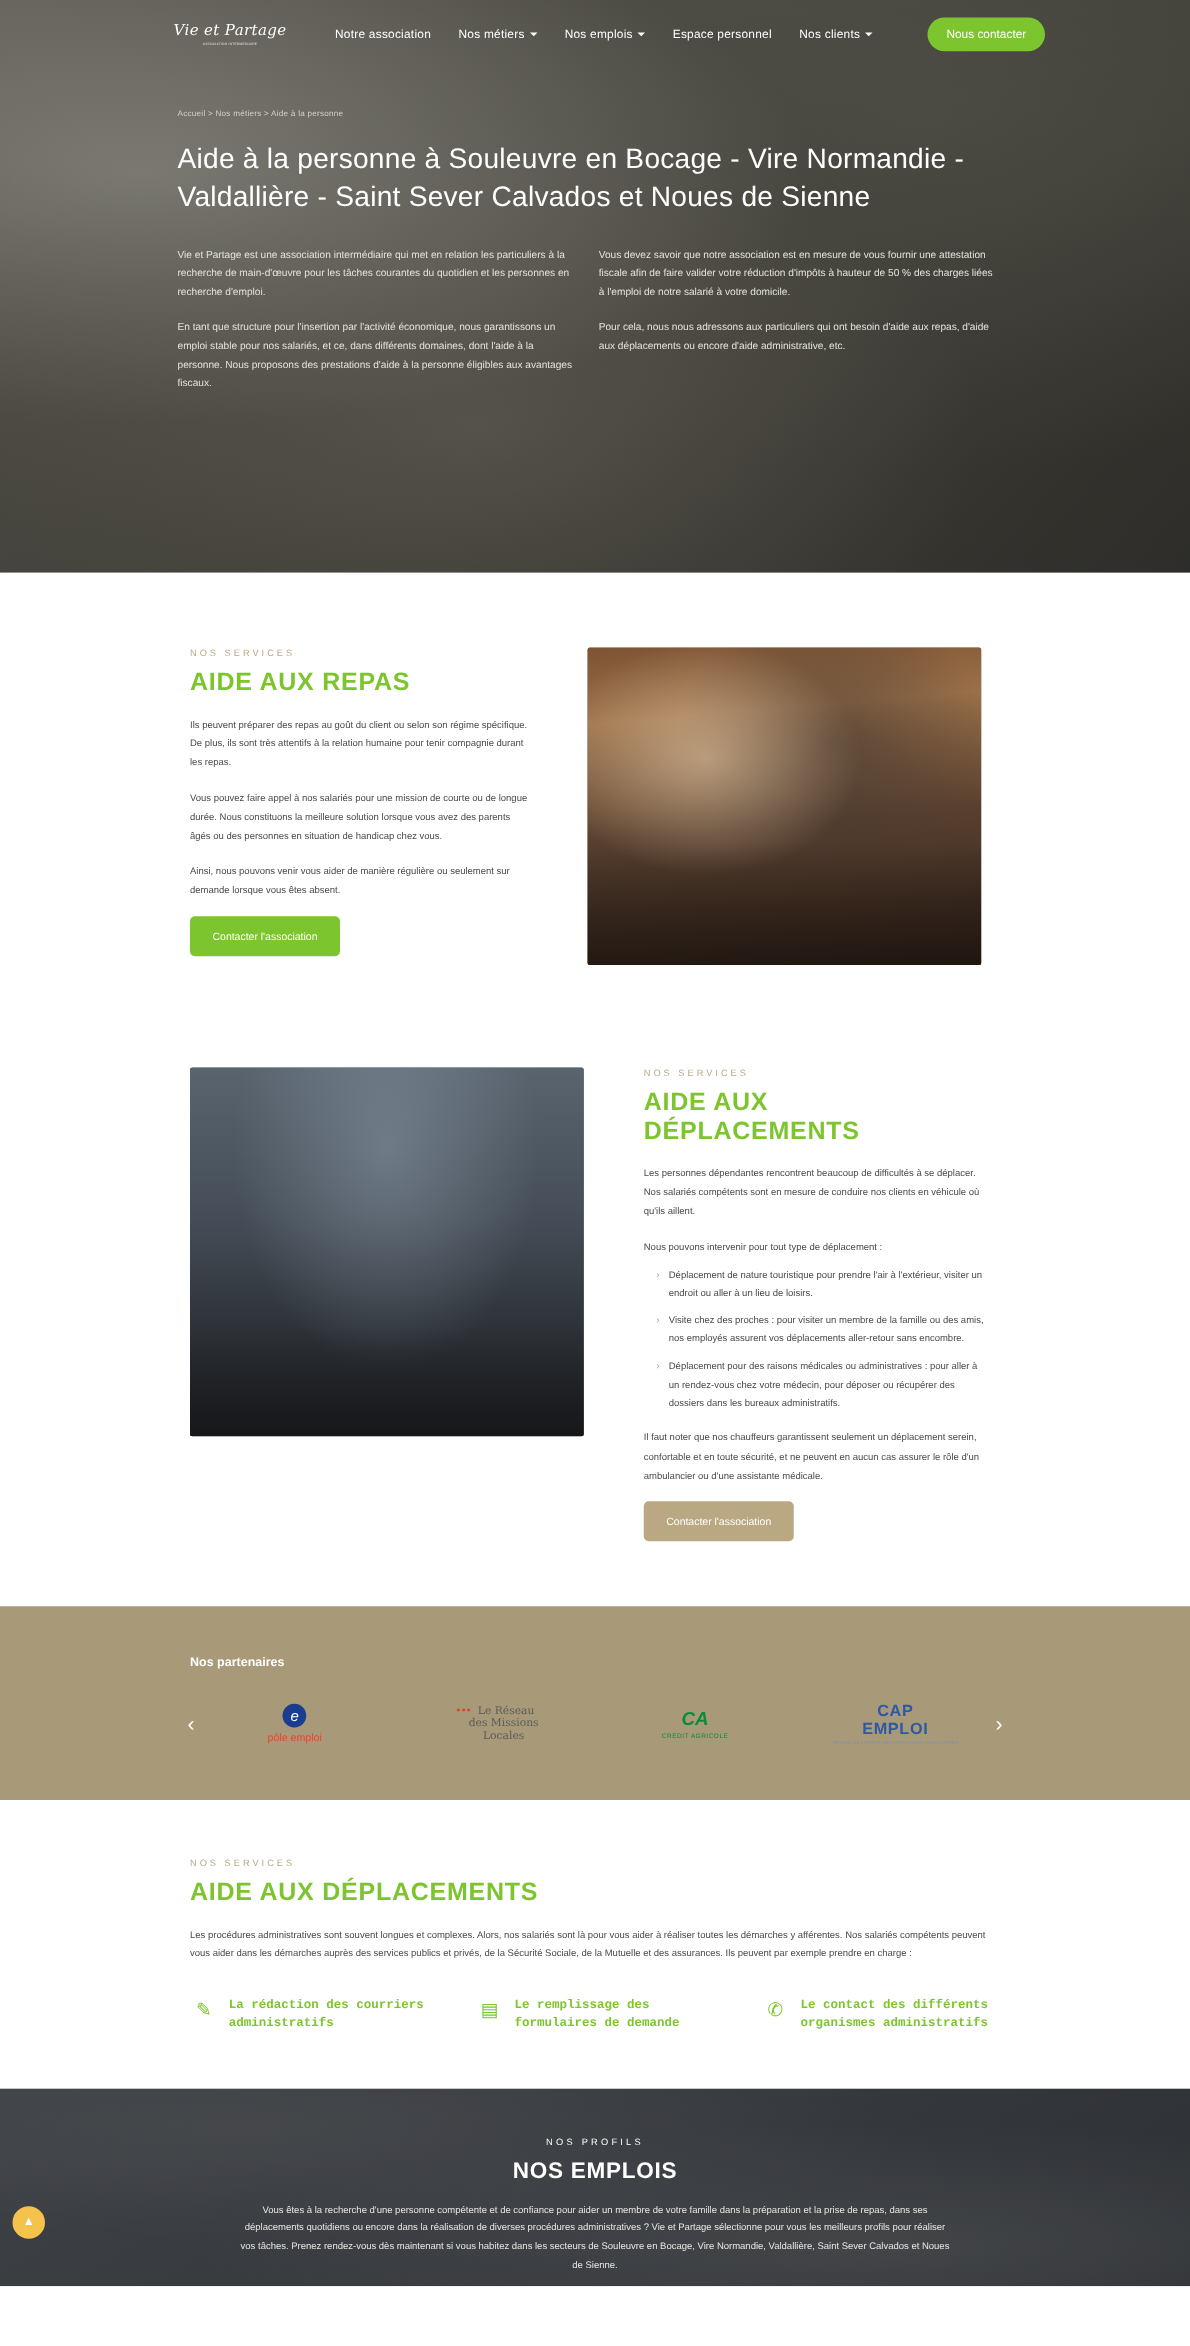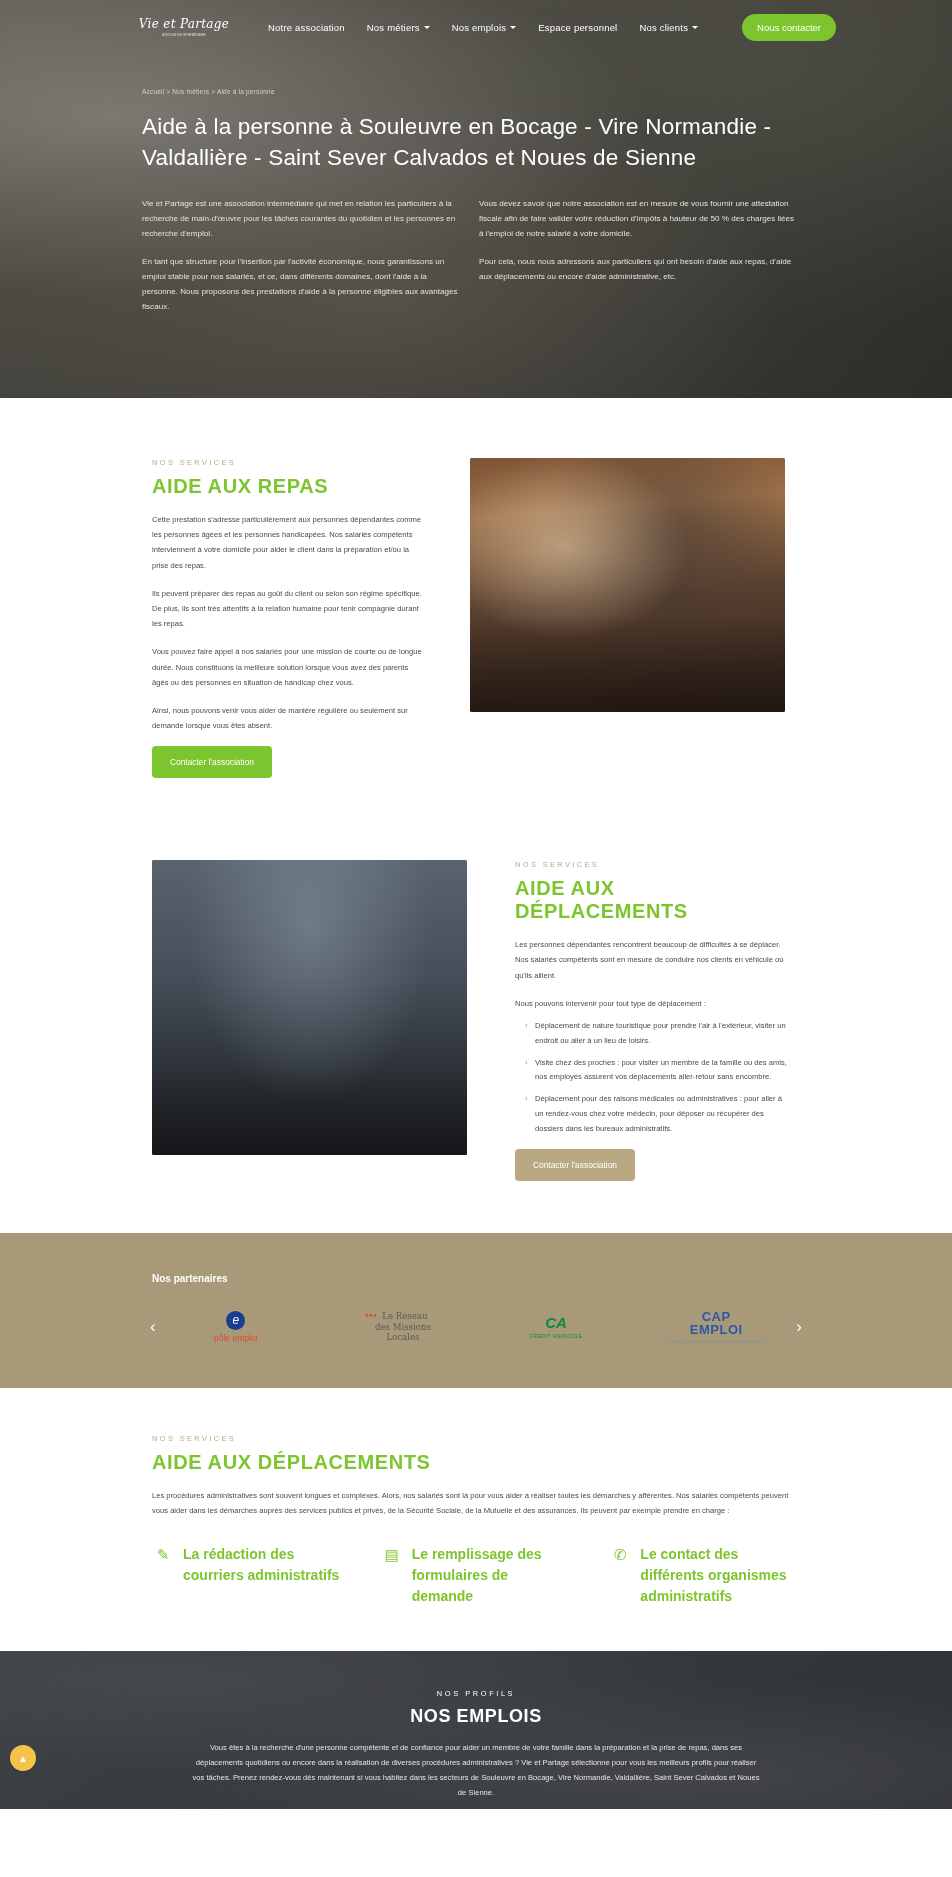--- a/index.html
+++ b/index.html
@@ -9,21 +9,21 @@
     font-family: "Liberation Sans", sans-serif;
     background: #ffffff;
     color: #333;
   }
   body { width: 952px; overflow-x: hidden; }
 
   
   .hero {
     position: relative;
     width: 952px;
-    height: 398px;
+    height: 458px;
     background: linear-gradient(100deg,#6b6a62 0%, #7d7a6e 30%, #5e5b52 60%, #4a4740 100%);
     overflow: hidden;
   }
   .hero-photo {
     position: absolute; inset: 0;
     background:
       radial-gradient(ellipse at 12% 30%, rgba(225,222,210,0.85) 0%, rgba(225,222,210,0) 45%),
       radial-gradient(ellipse at 40% 75%, rgba(190,180,160,0.55) 0%, rgba(190,180,160,0) 50%),
       radial-gradient(ellipse at 78% 20%, rgba(120,118,104,0.8) 0%, rgba(90,88,78,0) 55%),
       linear-gradient(115deg,#8a8578 0%, #6e6b60 40%, #56534b 75%, #3f3d37 100%);
@@ -316,23 +316,24 @@
   .admin-item { display: flex; gap: 9px; align-items: flex-start; width: 198px; }
   .admin-ico {
     width: 22px; height: 22px;
     flex: 0 0 22px;
     display: flex; align-items: center; justify-content: center;
     color: #7dc52e;
     font-size: 15px;
   }
   .admin-label {
     color: #7dc52e;
-    font-size: 14px;
+    font-size: 10px;
     font-weight: 700;
     line-height: 1.5;
+    font-family: Liberation Mono, monospace;
   }
 
   
   .emplois {
     position: relative;
     width: 952px;
     height: 158px;
     overflow: hidden;
     background: linear-gradient(135deg,#4a4f55 0%, #5d6167 40%, #3b3f44 100%);
   }
@@ -435,21 +436,20 @@
       </div>
     </div>
   </div>
 </header>
 
 <section class="section">
   <div class="block1">
     <div class="block1-text">
       <div class="kicker">Nos services</div>
       <h2 class="h2">Aide aux repas</h2>
-      <p class="body-p">Cette prestation s'adresse particulièrement aux personnes dépendantes comme les personnes âgées et les personnes handicapées. Nos salariés compétents interviennent à votre domicile pour aider le client dans la préparation et/ou la prise des repas.</p>
       <p class="body-p">Ils peuvent préparer des repas au goût du client ou selon son régime spécifique. De plus, ils sont très attentifs à la relation humaine pour tenir compagnie durant les repas.</p>
       <p class="body-p">Vous pouvez faire appel à nos salariés pour une mission de courte ou de longue durée. Nous constituons la meilleure solution lorsque vous avez des parents âgés ou des personnes en situation de handicap chez vous.</p>
       <p class="body-p">Ainsi, nous pouvons venir vous aider de manière régulière ou seulement sur demande lorsque vous êtes absent.</p>
       <button class="btn-green">Contacter l'association</button>
     </div>
     <div class="block1-img">
       <div class="kitchen"></div>
     </div>
   </div>
 </section>
@@ -462,20 +462,21 @@
     <div class="block2-text">
       <div class="kicker">Nos services</div>
       <h2 class="h2">Aide aux déplacements</h2>
       <p class="body-p">Les personnes dépendantes rencontrent beaucoup de difficultés à se déplacer. Nos salariés compétents sont en mesure de conduire nos clients en véhicule où qu'ils aillent.</p>
       <p class="body-p" style="margin-bottom:8px">Nous pouvons intervenir pour tout type de déplacement :</p>
       <ul class="bullets">
         <li>Déplacement de nature touristique pour prendre l'air à l'extérieur, visiter un endroit ou aller à un lieu de loisirs.</li>
         <li>Visite chez des proches : pour visiter un membre de la famille ou des amis, nos employés assurent vos déplacements aller-retour sans encombre.</li>
         <li>Déplacement pour des raisons médicales ou administratives : pour aller à un rendez-vous chez votre médecin, pour déposer ou récupérer des dossiers dans les bureaux administratifs.</li>
       </ul>
+      <p class="body-p">Il faut noter que nos chauffeurs garantissent seulement un déplacement serein, confortable et en toute sécurité, et ne peuvent en aucun cas assurer le rôle d'un ambulancier ou d'une assistante médicale.</p>
       <button class="btn-gold">Contacter l'association</button>
     </div>
   </div>
 </section>
 
 <section class="partners">
   <div class="partners-title">Nos partenaires</div>
   <div class="carousel">
     <div class="arrow">‹</div>
     <div class="logos">

